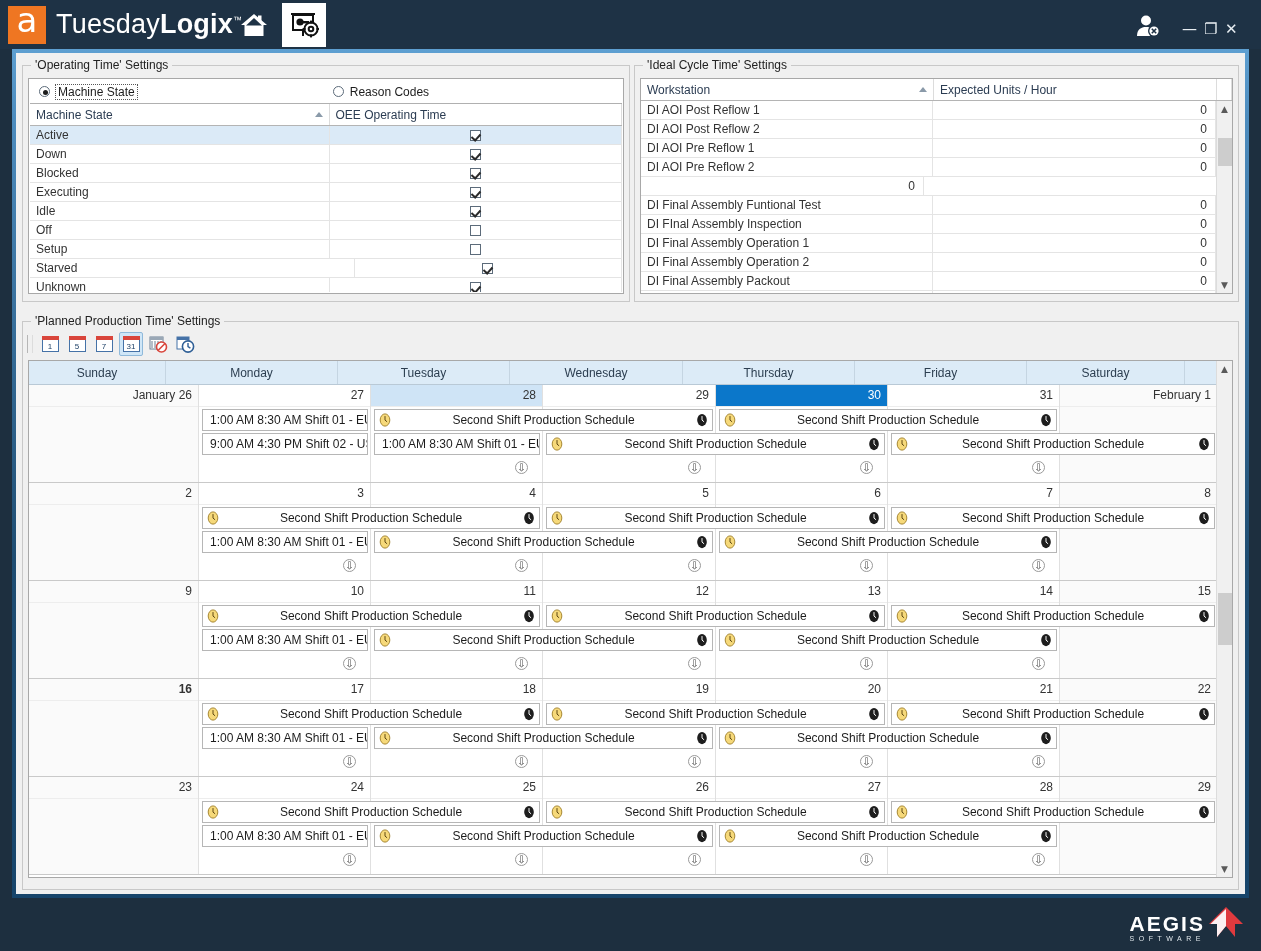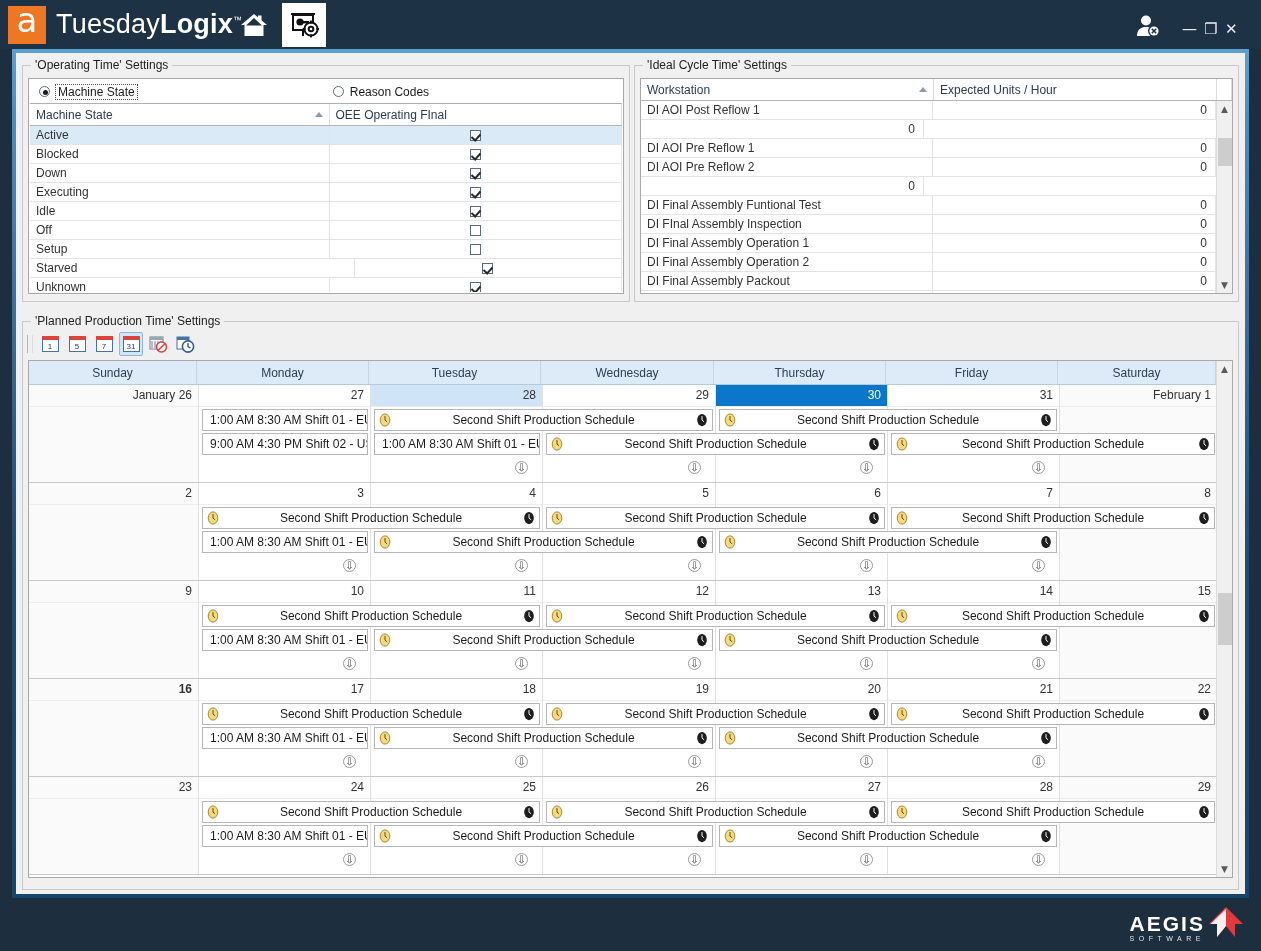--- a/index.html
+++ b/index.html
@@ -236,43 +236,43 @@
         </div>
       </div>
 
       <div style="position:absolute; left:1px; top:25px; right:1px; bottom:1px; overflow:hidden;">
         <div class="grid-head">
           <div class="hc" style="width:300px;">
             <span>Machine State</span>
             <i class="sort-asc"></i>
           </div>
           <div class="hc" style="width:293px;">
-            <span>OEE Operating FInal</span>
+            <span>OEE Operating Time</span>
           </div>
         </div>
         <div id="op-rows">
             <div class="grow sel">
               <div class="gcell" style="width:300px;">
                 <span>Active</span>
               </div>
               <div class="gcell center" style="width:293px;">
                 <span class="cbx on"></span>
               </div>
             </div>
             <div class="grow">
               <div class="gcell" style="width:300px;">
-                <span>Blocked</span>
+                <span>Down</span>
               </div>
               <div class="gcell center" style="width:293px;">
                 <span class="cbx on"></span>
               </div>
             </div>
             <div class="grow">
               <div class="gcell" style="width:300px;">
-                <span>Down</span>
+                <span>Blocked</span>
               </div>
               <div class="gcell center" style="width:293px;">
                 <span class="cbx on"></span>
               </div>
             </div>
             <div class="grow">
               <div class="gcell" style="width:300px;">
                 <span>Executing</span>
               </div>
               <div class="gcell center" style="width:293px;">
@@ -342,20 +342,23 @@
       <div id="ict-rows" style="position:absolute; left:0; top:22px; right:16px; bottom:0; overflow:hidden;">
           <div class="grow">
             <div class="gcell" style="width:293px;">
               <span>DI AOI Post Reflow 1</span>
             </div>
             <div class="gcell right" style="width:283px;">
               <span>0</span>
             </div>
           </div>
           <div class="grow">
+            <div class="gcell" style="width:293px;">
+              <span>DI AOI Post Reflow 2</span>
+            </div>
             <div class="gcell right" style="width:283px;">
               <span>0</span>
             </div>
           </div>
           <div class="grow">
             <div class="gcell" style="width:293px;">
               <span>DI AOI Pre Reflow 1</span>
             </div>
             <div class="gcell right" style="width:283px;">
               <span>0</span>
@@ -483,21 +486,21 @@
               <rect x="1" y="2" width="12" height="3" fill="#4572a7"></rect>
               <circle cx="12" cy="11.5" r="5.6" fill="#fff" stroke="#2f5f96" stroke-width="1.6"></circle>
               <path d="M12 8 v3.6 l2.4 1.6" stroke="#2f5f96" stroke-width="1.4" fill="none"></path>
             </svg>
           </div>
         </div>
     </div>
 
     <div id="cal" style="left:6px; top:46px; width:1205px; height:518px;">
       <div id="cal-head">
-          <div class="dh" style="width: 168px;">Sunday</div>
+          <div class="dh" style="width: 137px;">Sunday</div>
           <div class="dh" style="width: 172px;">Monday</div>
           <div class="dh" style="width: 172px;">Tuesday</div>
           <div class="dh" style="width: 173px;">Wednesday</div>
           <div class="dh" style="width: 172px;">Thursday</div>
           <div class="dh" style="width: 172px;">Friday</div>
           <div class="dh" style="width: 158px;">Saturday</div>
         </div>
       <div id="cal-body" style="position:absolute; left:0; top:24px; right:16px; bottom:0; overflow:hidden;">
           <div class="week" style="height: 98px;">
             <div class="daycols">

